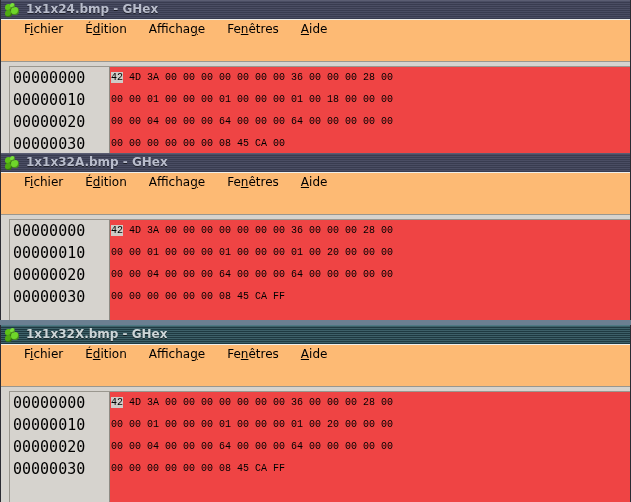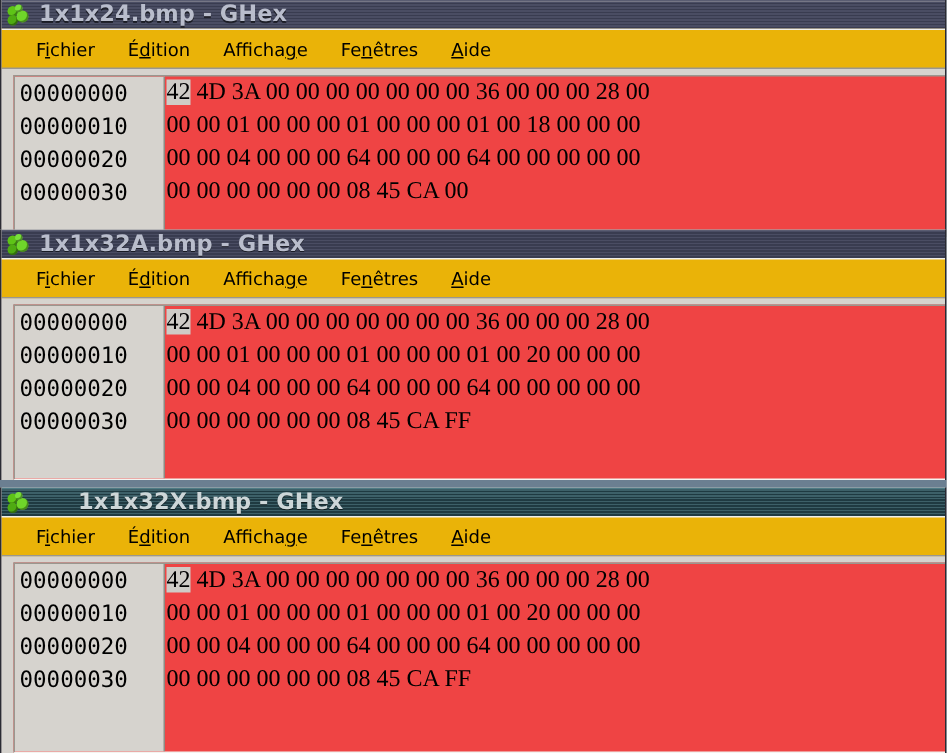--- a/index.html
+++ b/index.html
@@ -56,21 +56,20 @@
     border-top: 1px solid #5a5d72;
   }
   .titlebar.active {
     background:
       repeating-linear-gradient(
         to bottom,
         #3d6068 0px, #3d6068 1px,
         #1f3a41 1px, #1f3a41 2px
       );
     border-top: 1px solid #4e7a84;
-    gap: 26px;
   }
 
   .title-icon {
     position: relative;
     width: 16px;
     height: 15px;
     flex: 0 0 16px;
     margin-right: 5px;
   }
   .title-icon .blob {
@@ -80,39 +79,38 @@
     box-shadow: inset -1px -1px 0 rgba(0,0,0,.35);
   }
   .title-icon .b1 { left: 0px;  top: 1px;  width: 7px; height: 7px; }
   .title-icon .b2 { left: 0px;  top: 7px;  width: 7px; height: 7px; background:#4fab12; }
   .title-icon .b3 { left: 6px;  top: 4px;  width: 8px; height: 8px; background:#6fd62a; }
   .title-icon .b4 { left: 5px;  top: 0px;  width: 5px; height: 5px; background:#79e03a; }
 
   .title-text {
     color: #b9bdcc;
     font-family: "DejaVu Sans", sans-serif;
-    font-size: 15px;
+    font-size: 12px;
     font-weight: bold;
     letter-spacing: 0px;
     white-space: nowrap;
     text-shadow: 0 1px 0 rgba(0,0,0,.55);
     position: relative;
     top: -1px;
   }
   .titlebar.active .title-text { color: #cdd6d8; }
 
   
   .menubar {
-    height: 27px;
-    box-sizing: border-box;
-    background: #eab308;
+    height: 43px;
+    box-sizing: border-box;
+    background: #fdba74;
     border-top: 1px solid #efefeb;
     border-bottom: 1px solid #9a978f;
     display: flex;
-    align-items: center;
     padding-left: 12px;
   }
   .menu-item {
     font-family: "DejaVu Sans", sans-serif;
     font-size: 12px;
     color: #000000;
     padding: 2px 11px;
     white-space: nowrap;
     cursor: default;
   }
@@ -171,22 +169,22 @@
     box-sizing: border-box;
     padding-left: 3px;
     font-family: "DejaVu Sans Mono", monospace;
     font-size: 15px;
     color: #000000;
     position: relative;
     z-index: 2;
   }
   .bytes {
     padding-left: 1px;
-    font-family: Liberation Serif, serif;
-    font-size: 16px;
+    font-family: Liberation Mono, monospace;
+    font-size: 10px;
     color: #000000;
     position: relative;
     z-index: 2;
     white-space: pre;
   }
   .bytes .cursor {
     background: #cfccc7;
   }
 </style>
 </head>

